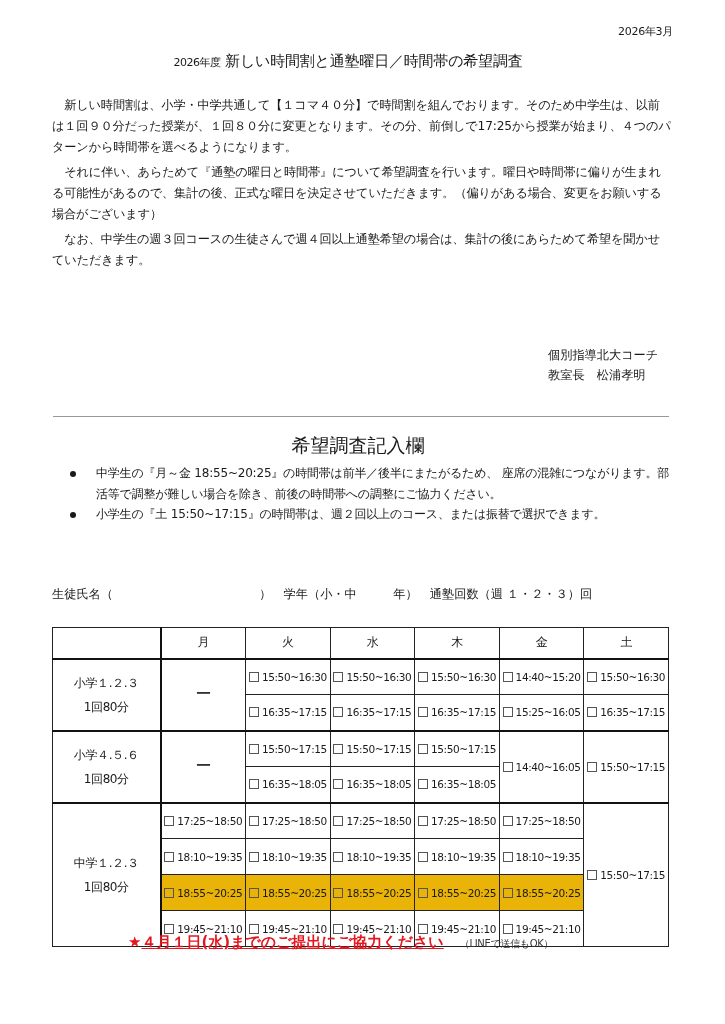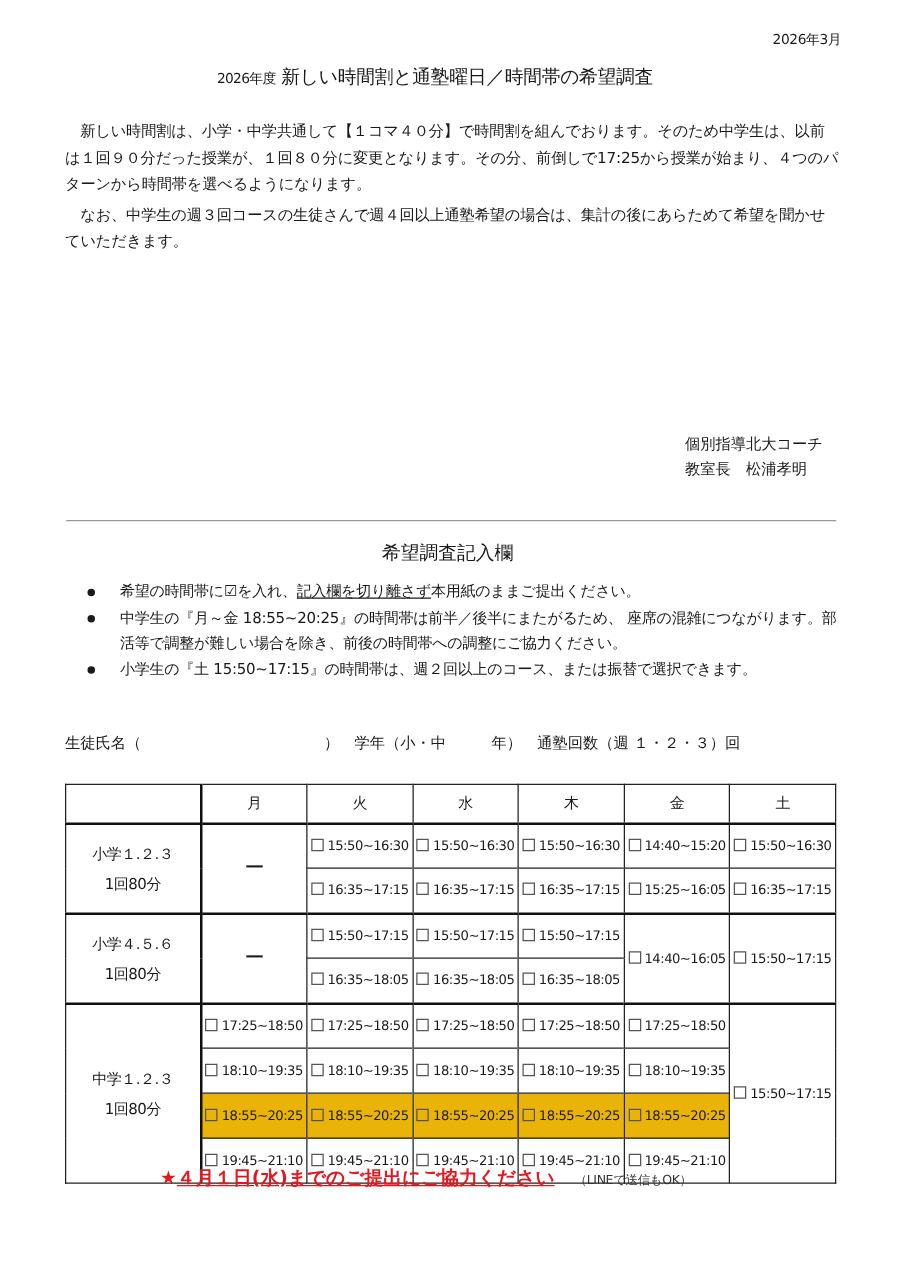--- a/index.html
+++ b/index.html
@@ -27,21 +27,21 @@
     .signature {
       position: absolute; top: 345px; left: 548px;
       font-size: 12.2px; line-height: 20px;
     }
     .divider {
       position: absolute; top: 416px; left: 53px; width: 616px;
       height: 0; border-top: 1.5px solid #999;
     }
     .section-title {
       position: absolute; top: 433px; left: 0; width: 716px;
-      text-align: center; font-size: 15px;
+      text-align: center; font-size: 19px;
     }
     .notes {
       position: absolute; top: 463px; left: 68px; width: 610px;
       list-style: none; font-size: 12px; line-height: 20.5px; letter-spacing: -0.2px;
     }
     .notes li { position: relative; padding-left: 28px; }
     .notes li::before {
       content: ""; position: absolute; left: 2px; top: 8px;
       width: 6px; height: 6px; border-radius: 50%; background: #1a1a1a;
     }
@@ -89,36 +89,34 @@
 
 <div class="date">2026年3月</div>
 
 <div class="title">
   <span class="year">2026年度</span>
   <span>新しい時間割と通塾曜日／時間帯の希望調査</span>
 </div>
 
 <div class="body-text">
   <p>新しい時間割は、小学・中学共通して【１コマ４０分】で時間割を組んでおります。そのため中学生は、以前は１回９０分だった授業が、１回８０分に変更となります。その分、前倒しで17:25から授業が始まり、４つのパターンから時間帯を選べるようになります。</p>
+  <p>それに伴い、あらためて『通塾の曜日と時間帯』について希望調査を行います。曜日や時間帯に偏りが生まれる可能性があるので、集計の後、正式な曜日を決定させていただきます。（偏りがある場合、変更をお願いする場合がございます）</p>
   <p>なお、中学生の週３回コースの生徒さんで週４回以上通塾希望の場合は、集計の後にあらためて希望を聞かせていただきます。</p>
 </div>
 
 <div class="signature">
   <div>個別指導北大コーチ</div>
   <div>教室長　松浦孝明</div>
 </div>
 
 <div class="divider"></div>
 
 <div class="section-title">希望調査記入欄</div>
 
 <ul class="notes">
-  <li>
-    <span>希望の時間帯に☑を入れ、</span><span class="u">記入欄を切り離さず</span><span>本用紙のままご提出ください。</span>
-  </li>
   <li>中学生の『月～金 18:55~20:25』の時間帯は前半／後半にまたがるため、 座席の混雑につながります。部活等で調整が難しい場合を除き、前後の時間帯への調整にご協力ください。</li>
   <li>小学生の『土 15:50~17:15』の時間帯は、週２回以上のコース、または振替で選択できます。</li>
 </ul>
 
 <div class="form-line">生徒氏名（　　　　　　　　　　　　）　学年（小・中　　　年）　通塾回数（週 １・２・３）回</div>
 
 <table class="schedule">
   <tbody>
       <tr class="hdr">
     <th class="corner"></th>

